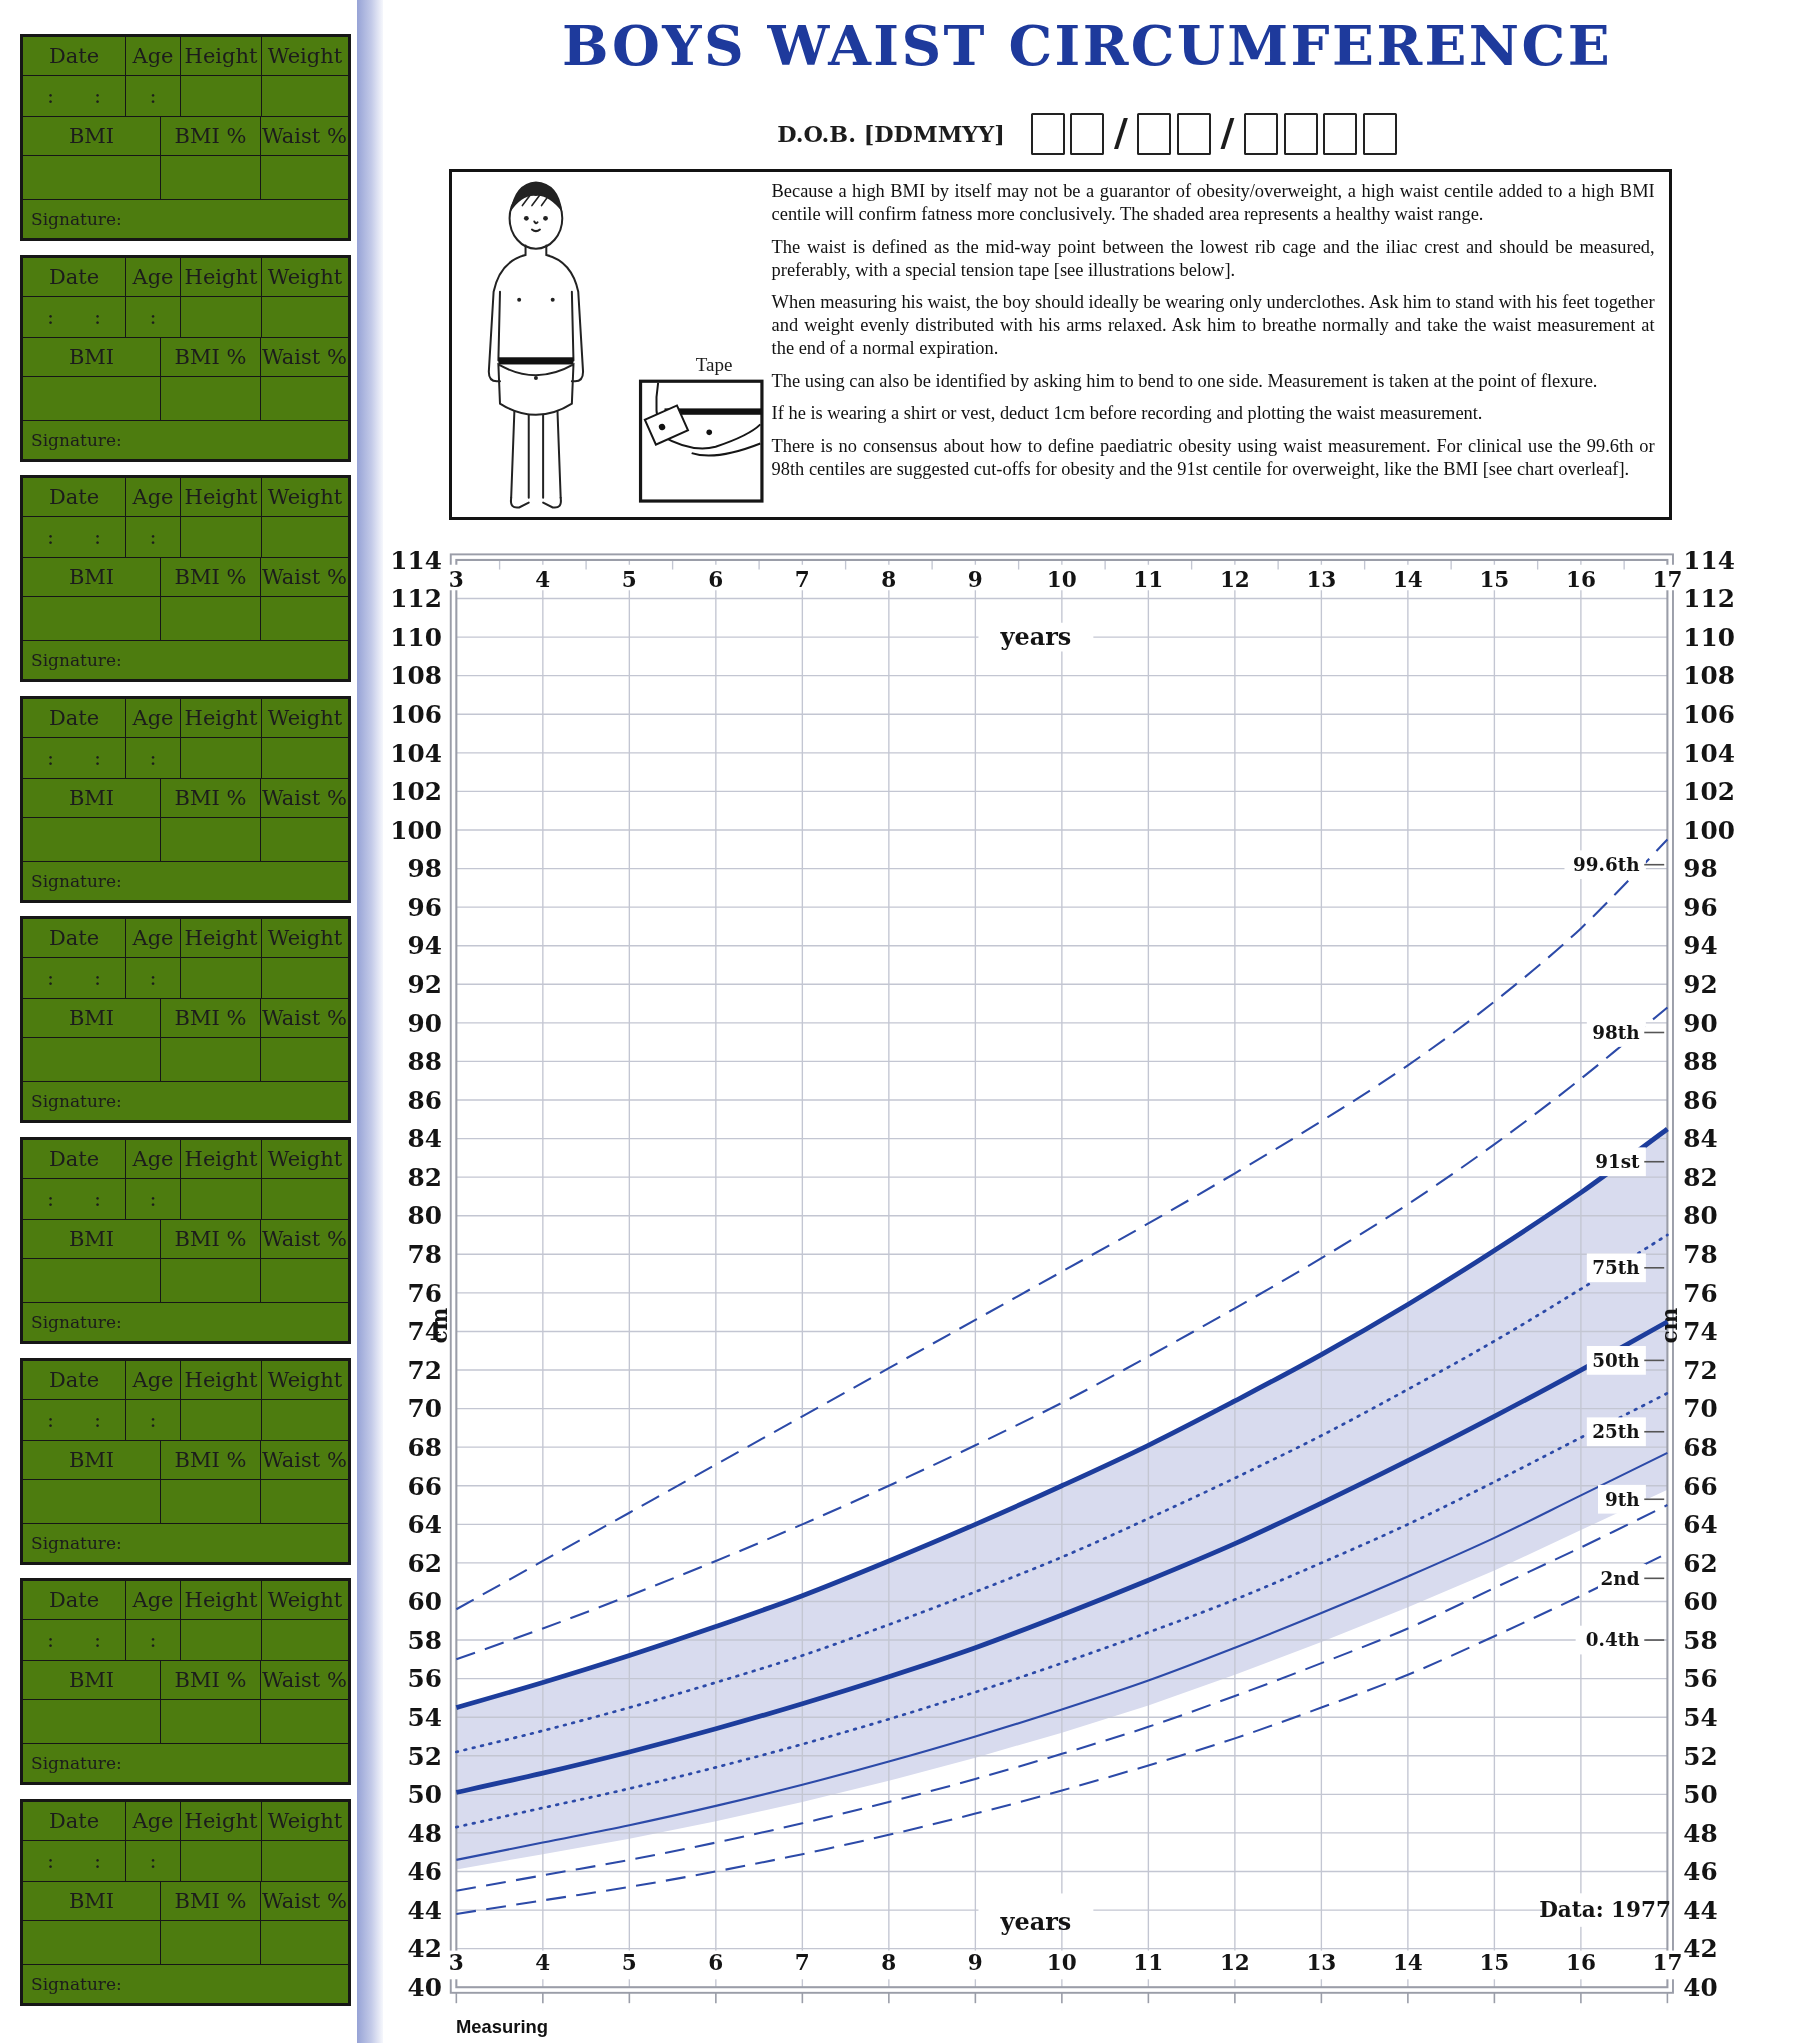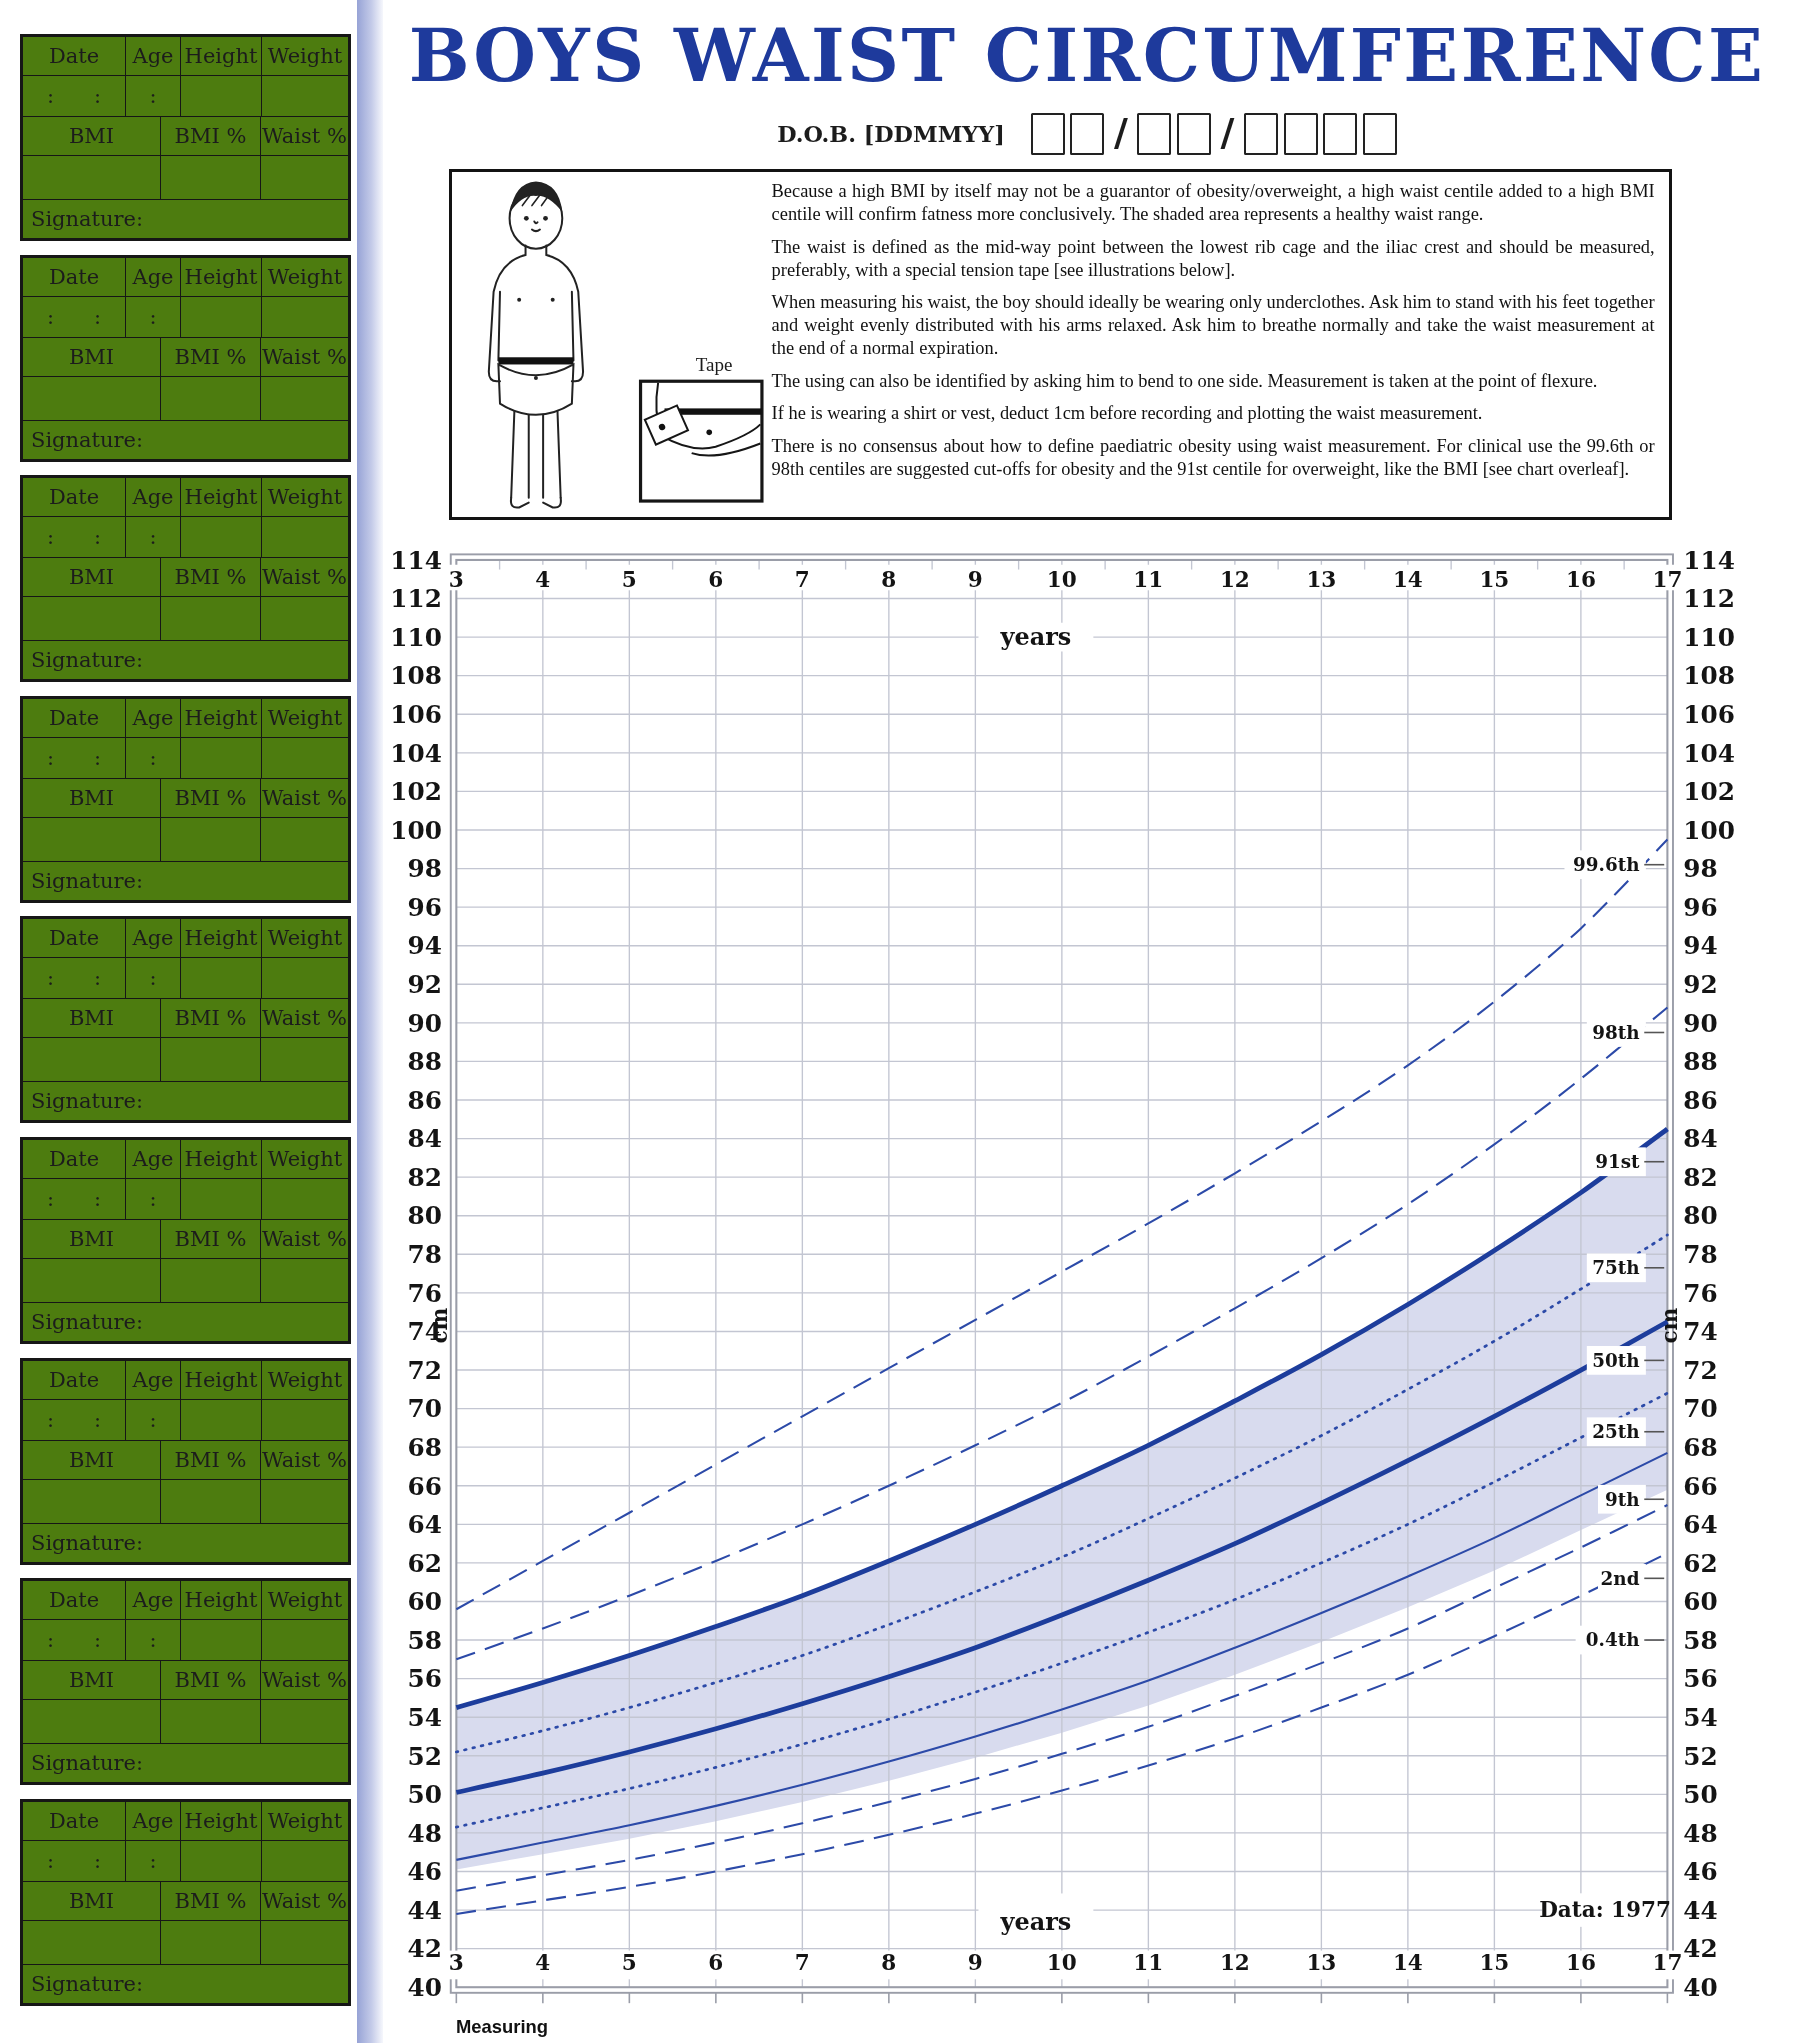--- a/index.html
+++ b/index.html
@@ -8,30 +8,30 @@
 
   
   #sidebar{left:20px;top:34px;width:331px;}
   .sb-block{height:201px;border:3.2px solid #161616;background:#4d7c0f;margin-bottom:13.6px;display:flex;flex-direction:column;}
   .sb-row{display:flex;border-bottom:1.6px solid #161616;}
   .sb-row:last-child{border-bottom:none;}
   .sb-cell{border-right:1.6px solid #161616;display:flex;align-items:center;justify-content:center;
            font-size:21px;color:#1c1c1c;white-space:pre;overflow:hidden;}
   .sb-cell:last-child{border-right:none;}
   .r-head{height:38px;}  .r-entry{height:40px;} .r-met{height:38px;} .r-blank{height:43px;}
-  .r-sig{flex:1;display:flex;align-items:center;padding-left:8px;font-size:21px;color:#1c1c1c;}
+  .r-sig{flex:1;display:flex;align-items:center;padding-left:8px;font-size:17px;color:#1c1c1c;}
   .c-date{width:102px;} .c-age{width:54px;} .c-height{width:80px;} .c-weight{flex:1;}
   .c-bmi{width:137px;} .c-bmip{width:99px;} .c-waistp{flex:1;}
 
   
   #strip{left:357px;top:0;width:25.5px;height:2043px;
          background:linear-gradient(to right,#97a3d6 0%,#c3cae8 55%,#f6f7fc 100%);}
 
   
-  #title{left:363px;top:12.8px;width:1448px;text-align:center;font-size:72px;font-weight:bold;
+  #title{left:363px;top:12.8px;width:1448px;text-align:center;font-size:55px;font-weight:bold;
          color:#1e3a9c;letter-spacing:2.4px;white-space:nowrap;}
   #dob-row{left:363px;top:113px;width:1448px;display:flex;align-items:center;justify-content:center;gap:26px;}
   #dob-label{font-size:22.3px;font-weight:bold;color:#1c1c1c;}
   .dob-group{display:flex;gap:5.6px;}
   .dob-box{width:30px;height:38px;border:2.4px solid #222;background:#fff;border-radius:1.6px;}
   .dob-slash{font-size:38px;font-weight:bold;color:#1c1c1c;line-height:38px;transform:translateY(-1.6px);}
 
   
   #info-box{left:449px;top:169px;width:1223px;height:351px;border:3.2px solid #131313;background:#fff;
             display:flex;box-sizing:border-box;}

